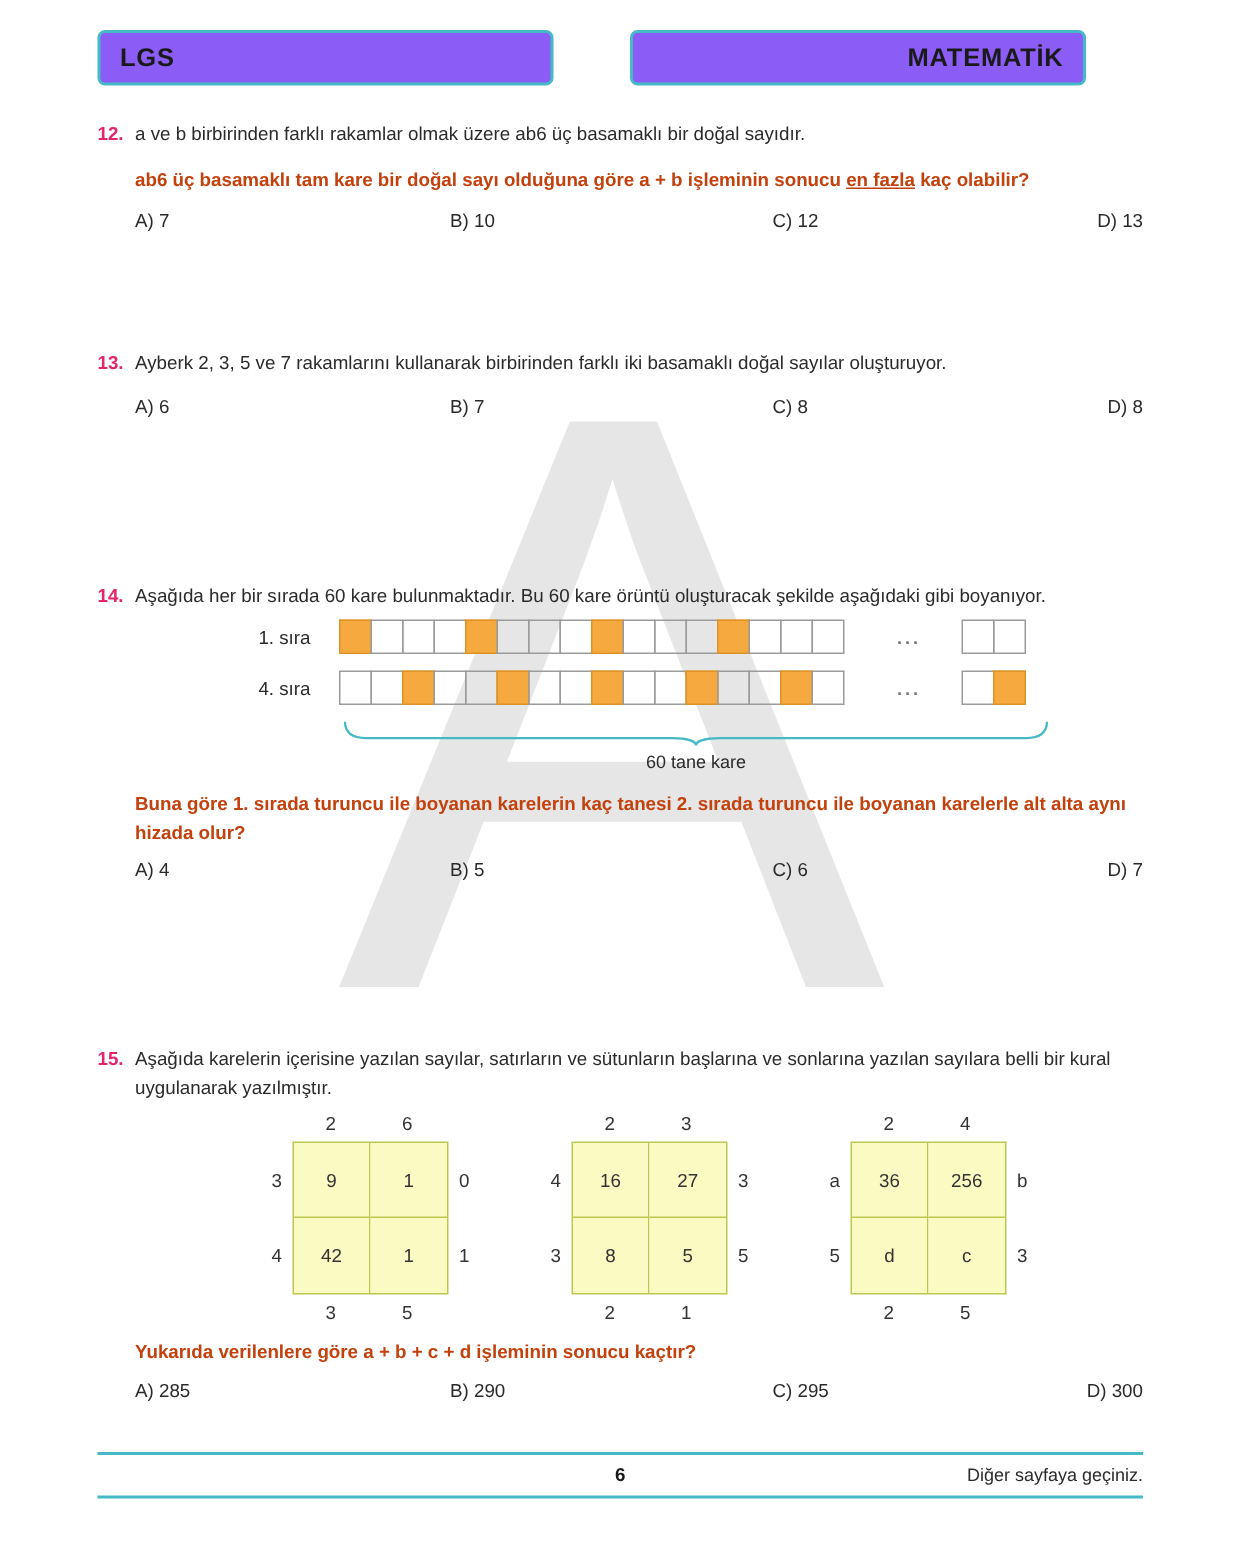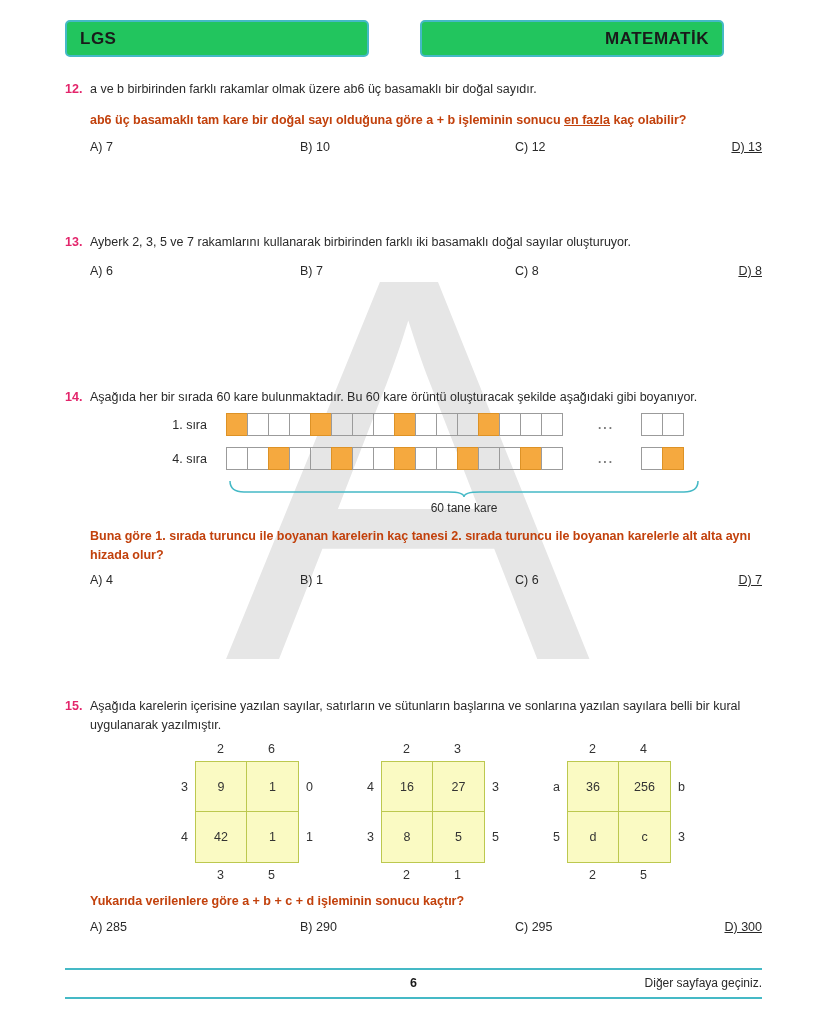--- a/index.html
+++ b/index.html
@@ -6,35 +6,35 @@
   html,body { background:#ffffff; }
   body { font-family:"Liberation Sans","DejaVu Sans",sans-serif; color:#2a2a2a; }
   .page { position:relative; width:828px; height:1034px; background:#fff; overflow:hidden; }
 
   
   .watermark { position:absolute; left:225px; top:195px; font-size:548px; line-height:1;
                color:#e6e6e6; z-index:0; font-weight:400; user-select:none; }
 
   
   .hbox { position:absolute; top:20px; height:37px; width:304px; border:2px solid #45b9c6;
-          border-radius:5px; z-index:1; background:#22c55e; display:flex; align-items:center; }
+          border-radius:5px; z-index:1; background:#8b5cf6; display:flex; align-items:center; }
   .hbox.left { left:65px; }
   .hbox.right { left:420px; justify-content:flex-end; }
   .htext { font-size:17px; font-weight:bold; color:#1a1a1a; padding:0 13px; letter-spacing:.5px; }
 
   
   .question { position:absolute; left:65px; width:697px; display:flex; z-index:1; }
   .qnum { width:25px; flex:none; font-weight:bold; color:#e3256b; font-size:12.5px; line-height:19px; }
   .qbody { flex:1; }
   .qtext { font-size:12.5px; line-height:19px; color:#2a2a2a; margin:0 0 12px 0; }
   .qstem { font-size:12.5px; line-height:19px; font-weight:bold; color:#c2410c; margin:0 0 10px 0; }
   .ul { text-decoration:underline; }
 
   .options { display:grid; grid-template-columns:210px 215px 1fr auto; font-size:12.5px; color:#2a2a2a; }
-  .options .opt:last-child { text-align:center;text-decoration:underline; }
+  .options .opt:last-child { text-align:center; }
 
   
   .pattern { margin-top:6px; }
   .prow { display:flex; align-items:center; margin-bottom:11px;gap:11px; }
   .plabel { width:125px; text-align:right; padding-right:8px; font-size:12.5px; color:#2a2a2a; flex:none; }
   .pcells { display:flex; }
   .psq { width:22px; height:23px; border:1px solid #9b9b9b; margin-left:-1px; background:transparent; }
   .psq:first-child { margin-left:0; }
   .psq.on { background:#f5a93f; border-color:#dd9226; }
   .pdots { margin:0 16px 0 24px; color:#777; font-weight:bold; letter-spacing:2px; font-size:12px; }
@@ -169,21 +169,21 @@
             </span>
           </div>
         </div>
       <svg class="brace" xmlns="http://www.w3.org/2000/svg" viewBox="0 0 472 17">
           <path d="M2 0 C2 8 7 11 16 11 L220 11 C230 11 236 13 236 16 C236 13 242 11 252 11 L456 11 C465 11 470 8 470 0" fill="none" stroke="#45b9c6" stroke-width="1.5"></path>
         </svg>
       <div class="brace-label">60 tane kare</div>
       <p class="qstem q14-stem">Buna göre 1. sırada turuncu ile boyanan karelerin kaç tanesi 2. sırada turuncu ile boyanan karelerle alt alta aynı hizada olur?</p>
       <div class="options q14-opts">
           <div class="opt">A) 4</div>
-          <div class="opt">B) 1</div>
+          <div class="opt">B) 5</div>
           <div class="opt">C) 6</div>
           <div class="opt">D) 7</div>
         </div>
     </div>
   </section>
 
   <section class="question" style="top:697px">
     <span class="qnum">15.</span>
     <div class="qbody">
       <p class="qtext" style="margin-bottom:0">Aşağıda karelerin içerisine yazılan sayılar, satırların ve sütunların başlarına ve sonlarına yazılan sayılara belli bir kural uygulanarak yazılmıştır.</p>

